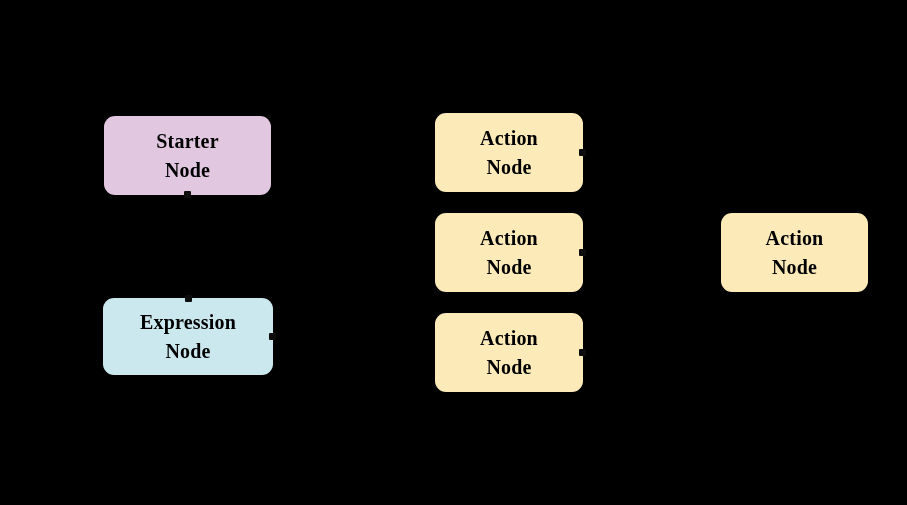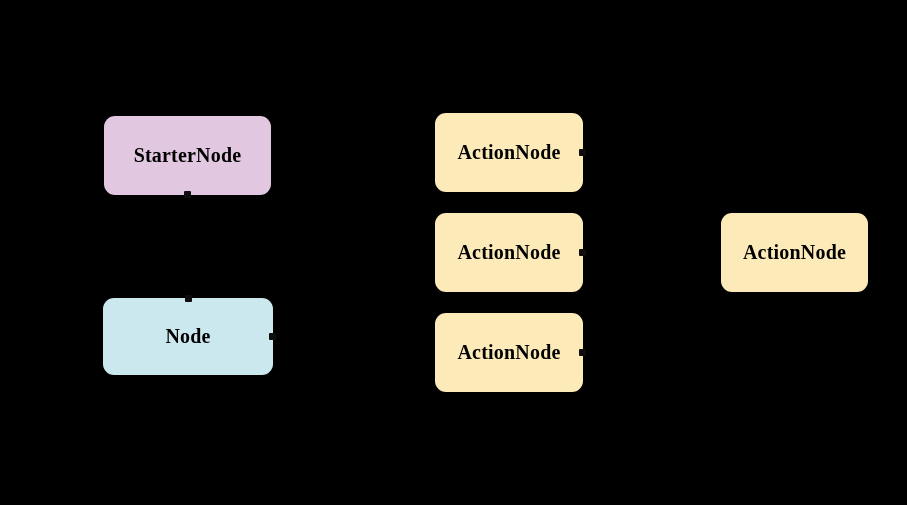--- a/index.html
+++ b/index.html
@@ -14,20 +14,21 @@
     height: 505px;
     background: #000000;
     overflow: hidden;
     font-family: "Liberation Serif", "DejaVu Serif", serif;
   }
   .node {
     position: absolute;
     box-sizing: border-box;
     border-radius: 11px;
     display: flex;
+    flex-direction: column;
     align-items: center;
     justify-content: center;
     text-align: center;
     color: #000000;
     font-weight: bold;
     font-size: 20px;
     line-height: 1.45;
     letter-spacing: 0.2px;
     -webkit-font-smoothing: antialiased;
   }
@@ -62,20 +63,21 @@
 </head>
 <body>
 
 <div id="canvas" style="width: 907px; height: 505px; background: rgb(0, 0, 0);">
     <div class="node" style="left: 104px; top: 116px; width: 167px; height: 79px; background: rgb(226, 199, 224); color: rgb(0, 0, 0);">
       <span class="line">Starter</span>
       <span class="line">Node</span>
       <span class="port bottom" style="background: rgb(13, 13, 13);"></span>
     </div>
     <div class="node" style="left: 103px; top: 298px; width: 170px; height: 77px; background: rgb(204, 232, 239); color: rgb(0, 0, 0);">
+      <span class="line">Expression</span>
       <span class="line">Node</span>
       <span class="port top" style="background: rgb(13, 13, 13);"></span>
       <span class="port right" style="background: rgb(13, 13, 13);"></span>
     </div>
     <div class="node" style="left: 435px; top: 113px; width: 148px; height: 79px; background: rgb(253, 234, 185); color: rgb(0, 0, 0);">
       <span class="line">Action</span>
       <span class="line">Node</span>
       <span class="port right" style="background: rgb(13, 13, 13);"></span>
     </div>
     <div class="node" style="left: 435px; top: 213px; width: 148px; height: 79px; background: rgb(253, 234, 185); color: rgb(0, 0, 0);">

